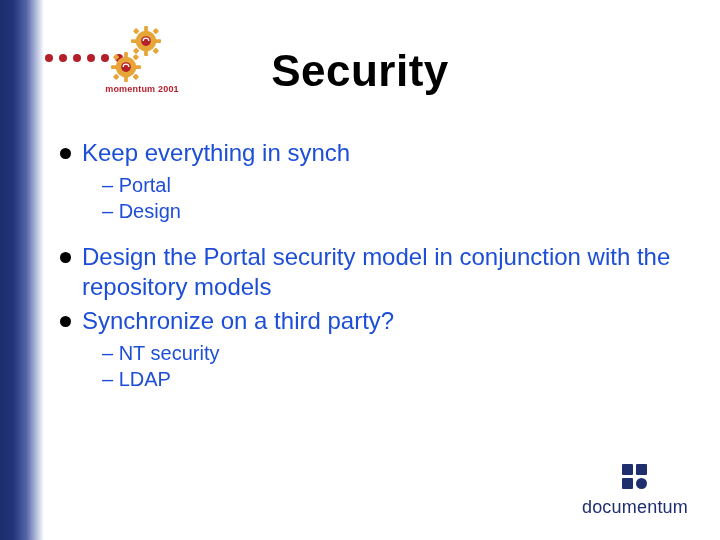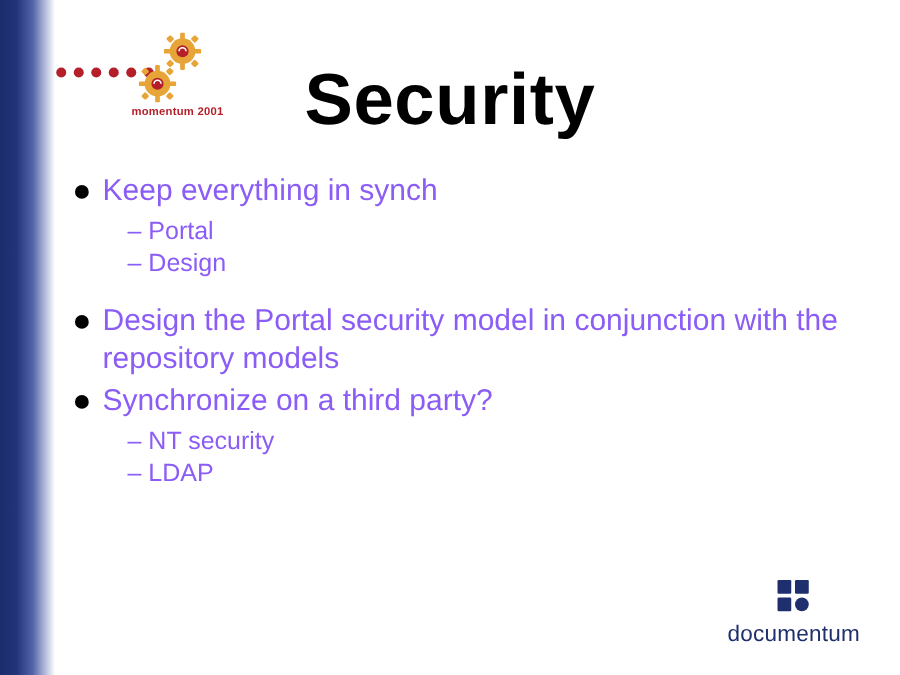--- a/index.html
+++ b/index.html
@@ -62,31 +62,31 @@
     font-weight: bold;
     color: #b41f2a;
     letter-spacing: 0.2px;
     margin-top: 0;
   }
   .title {
     position: absolute;
     top: 46px;
     width: 100%;
     text-align: center;
-    font-size: 58px;
+    font-size: 44px;
     font-weight: bold;
     color: #000;
     letter-spacing: 0.5px;
   }
   .content {
     position: absolute;
     top: 138px;
     left: 60px;
     right: 30px;
-    color: #8b5cf6;
+    color: #1d4ed8;
   }
   .lvl1 {
     font-size: 24px;
     line-height: 1.25;
     margin: 0 0 4px 0;
     padding-left: 22px;
     position: relative;
   }
   .lvl1::before {
     content: "";

